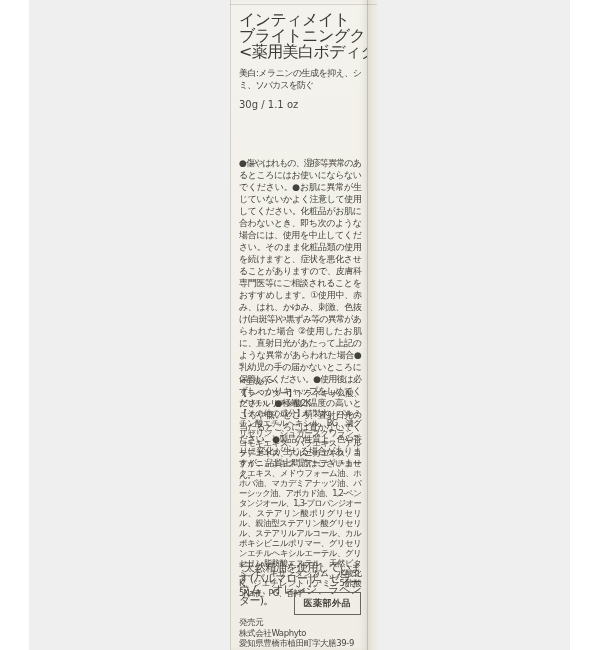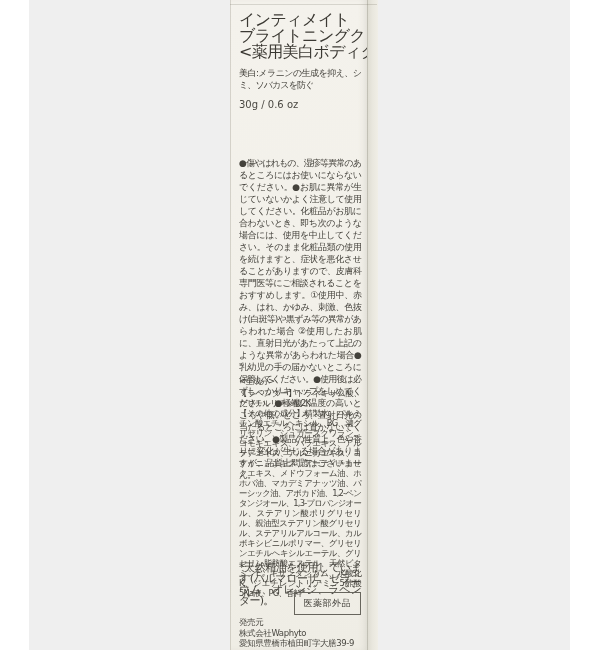--- a/index.html
+++ b/index.html
@@ -25,21 +25,21 @@
   .box-lid-line{position:absolute;left:0;top:4px;width:147px;height:1px;background:rgba(110,105,90,0.22);}
   .sec{position:absolute;left:8px;width:122px;color:#44423c;}
   .title{top:12px;color:#3b3933;font-size:16px;line-height:16px;letter-spacing:-0.6px;white-space:nowrap;}
   .effect{top:68px;font-size:9px;line-height:11.5px;letter-spacing:-0.9px;text-align:justify;}
   .weight{top:99px;font-size:10px;letter-spacing:0;color:#4a4842;}
   .usage{top:116px;font-size:9px;line-height:12px;letter-spacing:-0.9px;text-align:justify;}
   .cautions{top:157px;font-size:9px;line-height:12px;letter-spacing:-0.9px;text-align:justify;}
   .ingredients{top:376px;font-size:8.4px;line-height:10px;letter-spacing:-0.8px;text-align:justify;}
   .ingredients .ing-head{margin-bottom:2px;}
   .note{top:562px;font-size:11px;line-height:11px;letter-spacing:-0.8px;text-align:justify;}
-  .badge-row{top:591px;text-align:right;left:8px;width:122px;}
+  .badge-row{top:591px;text-align:right;left:8px;width:122px;font-weight:bold;}
   .badge{
     display:inline-block;border:1px solid #67655d;color:#44423c;
     font-size:9px;letter-spacing:0.5px;padding:4px 9px 4px 9px;background:transparent;
   }
   .distributor{top:617px;font-size:8.5px;line-height:10.5px;letter-spacing:-0.4px;color:#4a4842;}
 </style>
 </head>
 <body>
 
 <div class="viewport">
@@ -49,21 +49,21 @@
     <div class="box-face">
 
       <div class="sec title">
         <div>インティメイト</div>
         <div>ブライトニングクリーム</div>
         <div>&lt;薬用美白ボディクリーム&gt;</div>
       </div>
 
       <div class="sec effect">美白:メラニンの生成を抑え、シミ、ソバカスを防ぐ</div>
 
-      <div class="sec weight">30g / 0.6 oz</div>
+      <div class="sec weight">30g / 1.1 oz</div>
 
 
       <div class="sec cautions">●傷やはれもの、湿疹等異常のあるところにはお使いにならないでください。●お肌に異常が生じていないかよく注意して使用してください。化粧品がお肌に合わないとき、即ち次のような場合には、使用を中止してください。そのまま化粧品類の使用を続けますと、症状を悪化させることがありますので、皮膚科専門医等にご相談されることをおすすめします。①使用中、赤み、はれ、かゆみ、刺激、色抜け(白斑等)や黒ずみ等の異常があらわれた場合 ②使用したお肌に、直射日光があたって上記のような異常があらわれた場合●乳幼児の手の届かないところに保管してください。●使用後は必ずしっかりキャップをしめてください。●極端に温度の高いところや低いところ、直射日光の当たるところには置かないでください。●製品の性質上、色や香りに変化が生じる場合がありますが、品質上問題はございません。</div>
 
       <div class="sec ingredients">
         <div class="ing-head">&lt;全成分&gt;</div>
         <div>【ラベンダー】トラネキサム酸、グリチルリチン酸2K</div>
         <div>【その他の成分】精製水、パルミチン酸エチルヘキシル、BG、濃グリセリン、シュガースクワラン、ヨモギエキス、バラエキス、アルテアエキス、アルニカエキス、ヨクイニンエキス、アーティチョークエキス、メドウフォーム油、ホホバ油、マカデミアナッツ油、パーシック油、アボカド油、1,2-ペンタンジオール、1,3-プロパンジオール、ステアリン酸ポリグリセリル、親油型ステアリン酸グリセリル、ステアリルアルコール、カルボキシビニルポリマー、グリセリンエチルヘキシルエーテル、グリセリン脂肪酸エステル、天然ビタミンE、キサンタンガム、水酸化K、ジエチレントリアミン5酢酸5Na液、PG、香料*</div>
       </div>
 

